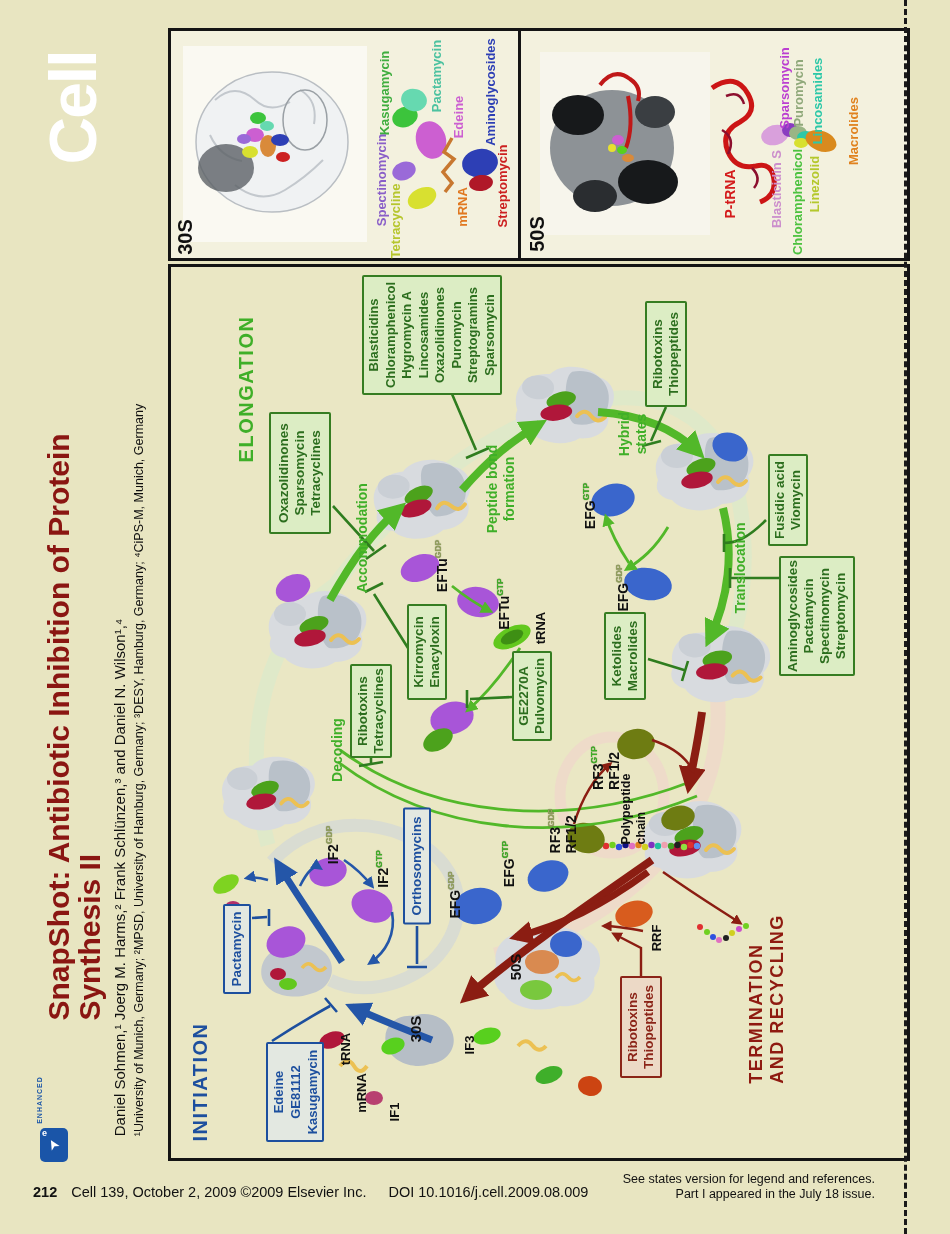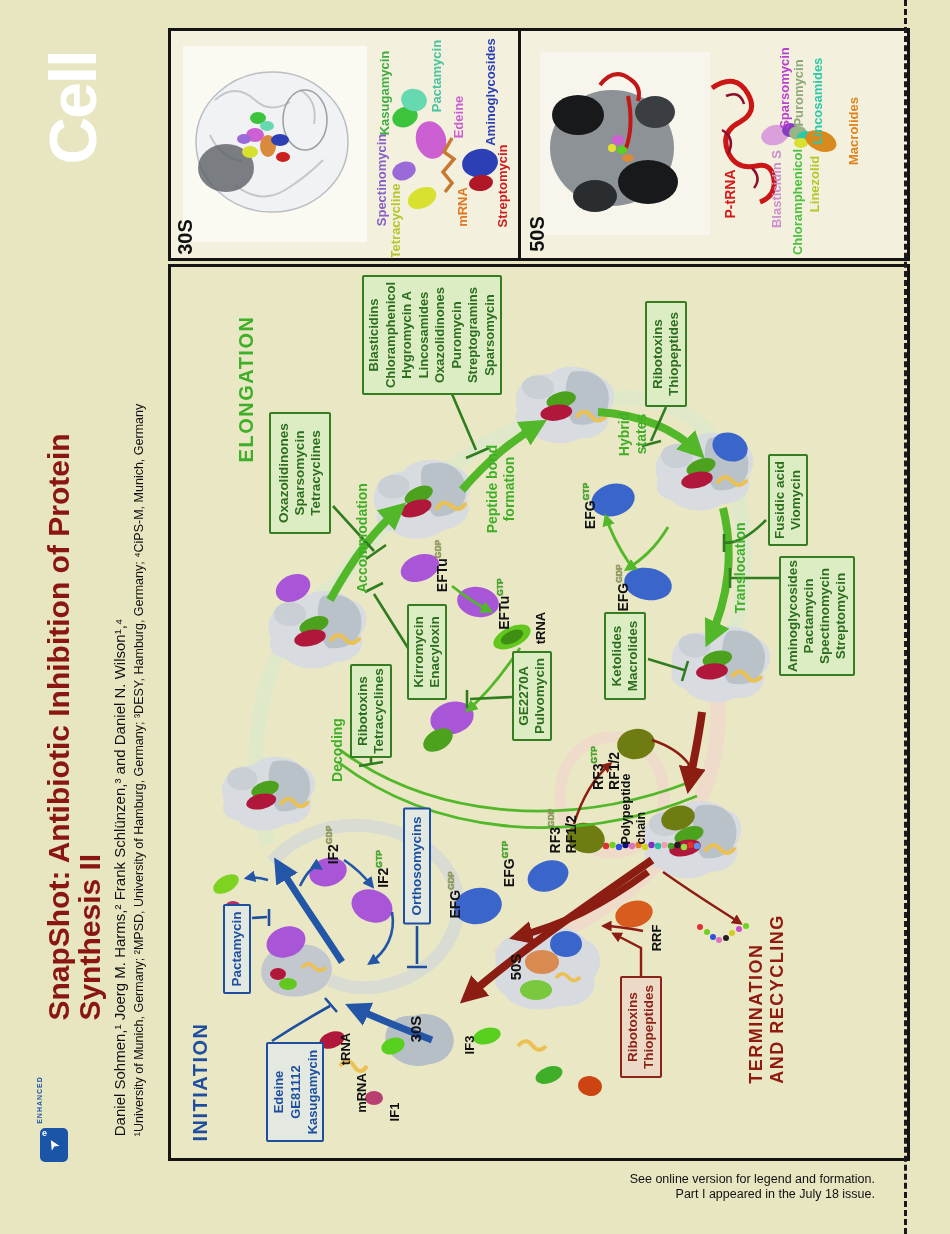--- a/index.html
+++ b/index.html
@@ -375,16 +375,17 @@
   <div class="rl mlab" style="left:346px;top:1049px">tRNA</div>
   <div class="rl mlab" style="left:362px;top:1093px">mRNA</div>
   <div class="rl mlab" style="left:395px;top:1112px">IF1</div>
   <div class="rl mlab" style="left:470px;top:1045px">IF3</div>
   <div class="rl mlab" style="left:416px;top:1029px;font-size:15px">30S</div>
   <div class="rl mlab" style="left:516px;top:967px;font-size:15px">50S</div>
   <div class="rl mlab" style="left:657px;top:938px">RRF</div>
   <div class="rl mlab" style="left:634px;top:809px;font-size:12.5px;text-align:left">Polypeptide
 chain</div>
 
-  <div class="footer-right"><span>See online version for legend and formation.</span><br><span>Part I appeared in the July 18 issue.</span></div>
+  <div class="footer-left"><span class="pg">212</span><span>Cell 139, October 2, 2009 ©2009 Elsevier Inc.</span><span class="doi">DOI 10.1016/j.cell.2009.08.009</span></div>
+  <div class="footer-right"><span>See states version for legend and references.</span><br><span>Part I appeared in the July 18 issue.</span></div>
 
   <div class="cutline"></div>
 </div>
 
 </body></html>

